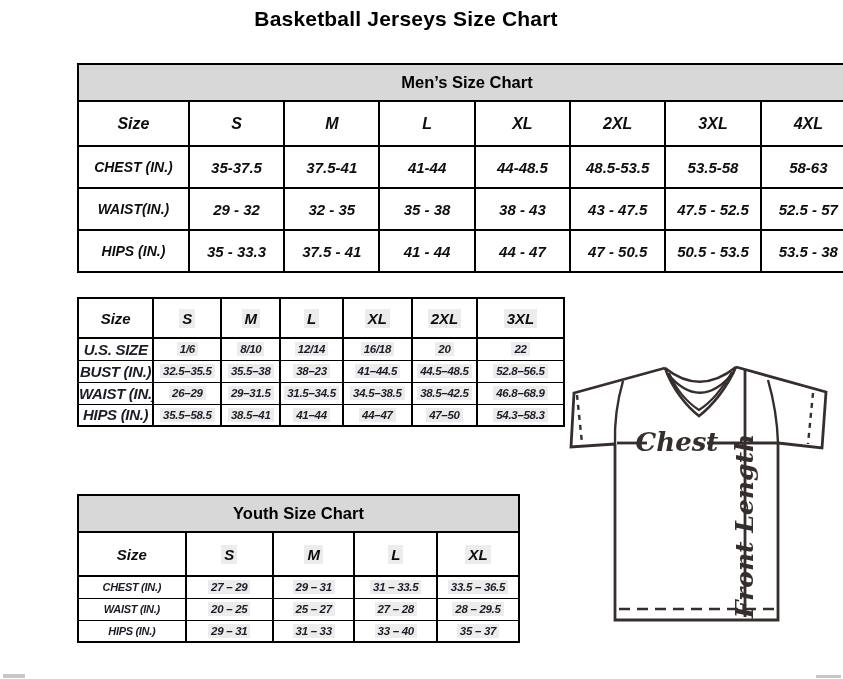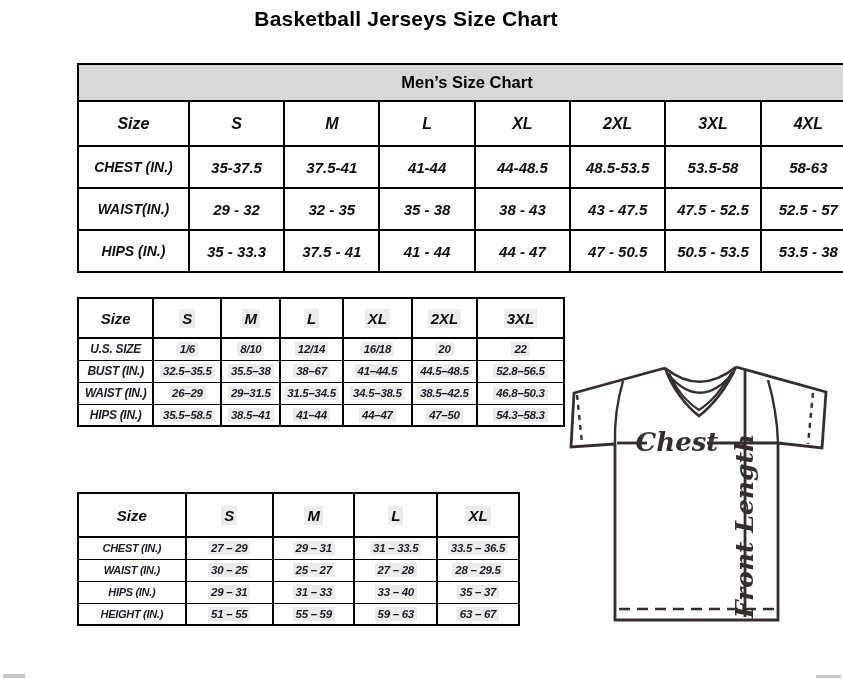--- a/index.html
+++ b/index.html
@@ -30,21 +30,21 @@
   #mens-chart .chart-title { height:39px; }
   #mens-chart th { height:45px; font-size:16px; }
   #mens-chart td { height:42px; font-size:15px; }
   #mens-chart td.rowlabel { font-size:14px; }
   
   #womens-chart { top:299px; width:536px; }
   #womens-chart .chart-title { height:39px; }
   #womens-chart th { height:40px; font-size:15px; }
   #womens-chart td { height:22px; font-size:11.5px; border-width:1px 2px; letter-spacing:-0.3px; color:#1c1c28; }
   #womens-chart tr:last-child td { border-bottom-width:2px; }
-  #womens-chart td.rowlabel { font-size:12px; }
+  #womens-chart td.rowlabel { font-size:15px; }
   
   #youth-chart { top:494px; width:491px; }
   #youth-chart .chart-title { height:39px; }
   #youth-chart th { height:44px; font-size:15px; }
   #youth-chart td { height:22px; font-size:11.5px; border-width:1px 2px; letter-spacing:-0.3px; color:#1c1c28; }
   #youth-chart tr:last-child td { border-bottom-width:2px; }
   #youth-chart td.rowlabel { font-size:11px; }
   .hl { background:#ececec; padding:1px 3px; }
   
   #jersey-diagram { position:absolute; left:556px; top:352px; width:284px; height:280px; }
@@ -151,48 +151,49 @@
           <td><span class="hl">8/10</span></td>
           <td><span class="hl">12/14</span></td>
           <td><span class="hl">16/18</span></td>
           <td><span class="hl">20</span></td>
           <td><span class="hl">22</span></td>
         </tr>
         <tr>
           <td class="rowlabel">BUST (IN.)</td>
           <td><span class="hl">32.5–35.5</span></td>
           <td><span class="hl">35.5–38</span></td>
-          <td><span class="hl">38–67</span></td>
+          <td><span class="hl">38–23</span></td>
           <td><span class="hl">41–44.5</span></td>
           <td><span class="hl">44.5–48.5</span></td>
           <td><span class="hl">52.8–56.5</span></td>
         </tr>
         <tr>
           <td class="rowlabel">WAIST (IN.)</td>
           <td><span class="hl">26–29</span></td>
           <td><span class="hl">29–31.5</span></td>
           <td><span class="hl">31.5–34.5</span></td>
           <td><span class="hl">34.5–38.5</span></td>
           <td><span class="hl">38.5–42.5</span></td>
-          <td><span class="hl">46.8–50.3</span></td>
+          <td><span class="hl">46.8–68.9</span></td>
         </tr>
         <tr>
           <td class="rowlabel">HIPS (IN.)</td>
           <td><span class="hl">35.5–58.5</span></td>
           <td><span class="hl">38.5–41</span></td>
           <td><span class="hl">41–44</span></td>
           <td><span class="hl">44–47</span></td>
           <td><span class="hl">47–50</span></td>
           <td><span class="hl">54.3–58.3</span></td>
         </tr>
       </tbody>
     </table>
 </section>
 
 <section class="chart" id="youth-chart">
+  <div class="chart-title">Youth Size Chart</div>
   <table>
     <colgroup>
       <col style="width:24.4%">
         <col style="width:19.8%">
         <col style="width:18.5%">
         <col style="width:18.7%">
         <col style="width:18.6%">
     </colgroup>
   <thead>
         <tr>
@@ -206,39 +207,32 @@
       <tbody>
         <tr>
           <td class="rowlabel">CHEST (IN.)</td>
           <td><span class="hl">27 – 29</span></td>
           <td><span class="hl">29 – 31</span></td>
           <td><span class="hl">31 – 33.5</span></td>
           <td><span class="hl">33.5 – 36.5</span></td>
         </tr>
         <tr>
           <td class="rowlabel">WAIST (IN.)</td>
-          <td><span class="hl">30 – 25</span></td>
+          <td><span class="hl">20 – 25</span></td>
           <td><span class="hl">25 – 27</span></td>
           <td><span class="hl">27 – 28</span></td>
           <td><span class="hl">28 – 29.5</span></td>
         </tr>
         <tr>
           <td class="rowlabel">HIPS (IN.)</td>
           <td><span class="hl">29 – 31</span></td>
           <td><span class="hl">31 – 33</span></td>
           <td><span class="hl">33 – 40</span></td>
           <td><span class="hl">35 – 37</span></td>
         </tr>
-        <tr>
-          <td class="rowlabel">HEIGHT (IN.)</td>
-          <td><span class="hl">51 – 55</span></td>
-          <td><span class="hl">55 – 59</span></td>
-          <td><span class="hl">59 – 63</span></td>
-          <td><span class="hl">63 – 67</span></td>
-        </tr>
       </tbody>
     </table>
 </section>
 
 <svg id="jersey-diagram" viewBox="0 0 284 280">
   <g fill="none" stroke="#352e2c" stroke-width="2.8" stroke-miterlimit="4">
 
     <path d="M109,16 L18,41 L15,95 L59,92 M59,92 L59,268 L222,268 L222,91 M222,91 L266,96 L270,40 L180,15"></path>
 
     <path d="M67,29 Q58,60 59,92" stroke-width="2.4"></path>

